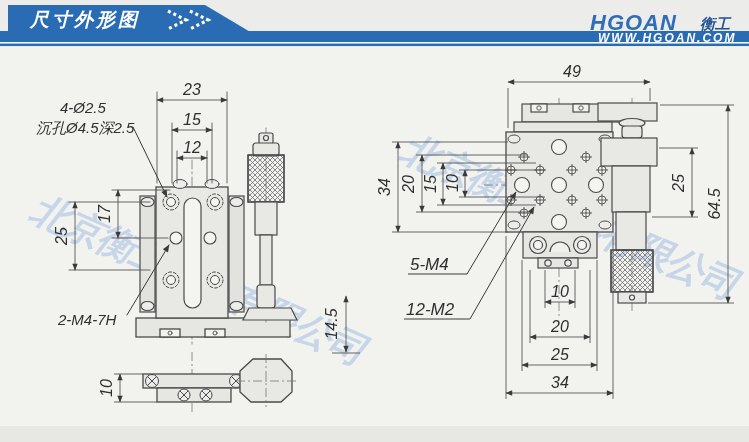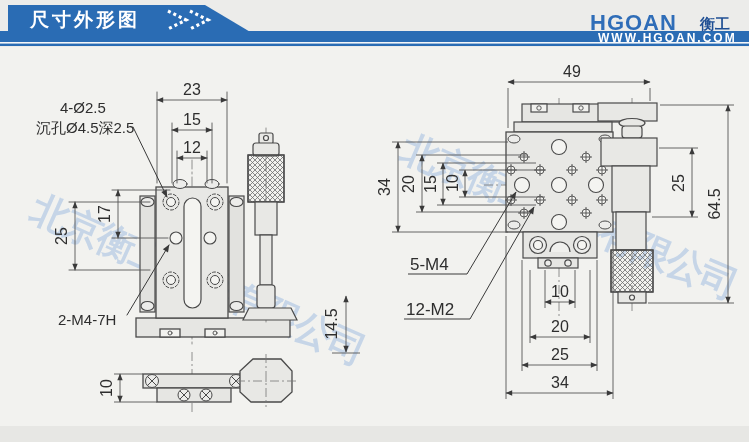--- a/index.html
+++ b/index.html
@@ -1,17 +1,17 @@
 <!DOCTYPE html>
 <html><head>
 <meta charset="utf-8">
 <style>
   html,body{margin:0;padding:0;background:#ececea;}
   .page{position:relative;width:749px;height:442px;background:#ececea;overflow:hidden;
-        font-family:"Liberation Sans","DejaVu Sans",sans-serif;}
+        font-family:"Liberation Sans","DejaVu Sans",sans-serif;font-style:italic;}
   svg text{font-family:"Liberation Sans","DejaVu Sans",sans-serif;}
   .dimtxt{font-size:16px;fill:#2e2e2e;}
   .lbltxt{font-size:15px;fill:#2e2e2e;}
   .biglbl{font-size:17px;fill:#2e2e2e;}
   .wm{font-size:38px;font-weight:bold;fill:#a9c3e3;opacity:.6;letter-spacing:-2px;}
   .title{font-size:19px;font-weight:bold;fill:#ffffff;letter-spacing:3px;}
   .brand{font-size:22px;font-weight:800;fill:#2f6db8;letter-spacing:1px;}
   .brandcn{font-size:15px;font-weight:bold;fill:#1f4f94;}
   .site{font-size:12px;font-weight:bold;fill:#ffffff;letter-spacing:2px;}
 </style>

